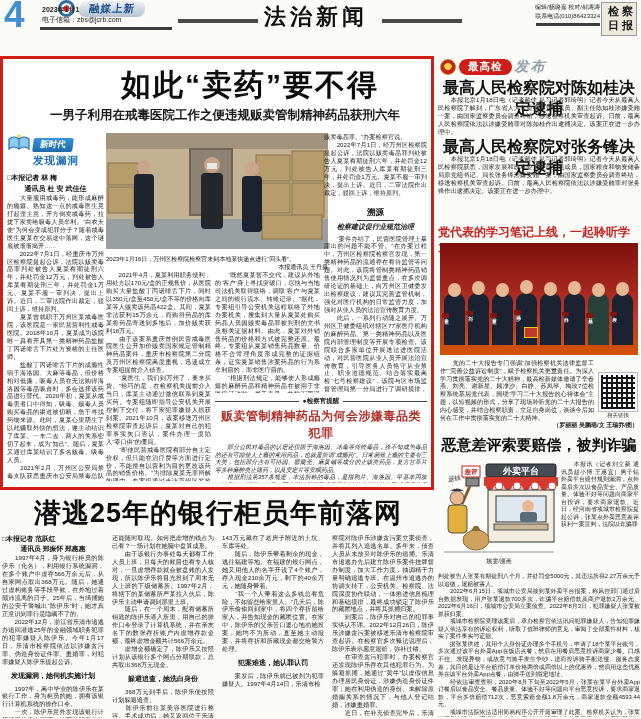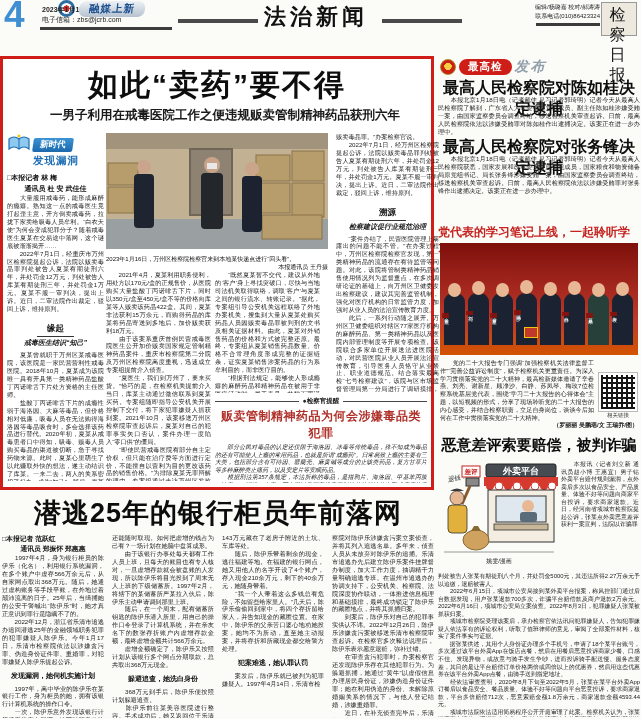--- a/index.html
+++ b/index.html
@@ -8,25 +8,25 @@
   .abs{position:absolute;}
   .tx{white-space:pre-line;text-align:justify;line-height:1.28;color:#222;}
   .clip{overflow:hidden;}
   
   .pagenum{left:4px;top:-6px;font-size:37px;font-weight:800;color:#3f8fd2;}
   .mh-small{font-size:7px;color:#222;line-height:1.35;}
   .mh-rule{height:3px;background:#3c3c3c;}
   .sect-title{font-size:22px;font-weight:800;letter-spacing:4px;color:#111;}
   .sect-line{height:4px;background:#4a4a4a;}
   .logo{left:601px;top:2px;width:34px;height:30px;background:#eee9df;border:1px solid #999;
-        font-family:"Liberation Serif","DejaVu Serif",serif;font-weight:400;font-size:16px;
-        line-height:1.25;text-align:center;letter-spacing:3px;padding-top:2px;color:#151515;}
+        font-family:"Liberation Serif","DejaVu Serif",serif;font-weight:700;font-size:11px;
+        line-height:1.25;text-align:right;letter-spacing:3px;padding-top:2px;color:#151515;}
   
   .leadbox{left:0px;top:56px;width:428px;height:428px;border:3px solid #cf1d17;background:#fff;}
-  .lead-h1{left:0;top:6px;width:100%;text-align:center;font-size:30px;font-weight:800;letter-spacing:2px;color:#0d0d0d;}
+  .lead-h1{left:0;top:6px;width:100%;text-align:center;font-size:30px;font-weight:800;letter-spacing:2px;color:#0d0d0d;padding-left:33px;}
   .lead-deck{left:8px;top:48px;width:100%;text-align:center;font-size:12.5px;font-weight:700;color:#1a1a1a;}
   .xsd{left:5px;top:74px;width:94px;height:38px;display:flex;gap:3px;align-items:flex-start;}
   .xsd-ribbon{background:linear-gradient(#3c93d4,#1c69ac);color:#fff;font-size:8.5px;font-weight:700;
               padding:1px 7px;border-radius:2px;transform:skewX(-8deg);display:inline-block;}
   .xsd-main{color:#1f6fb5;font-size:10.5px;font-weight:800;letter-spacing:1px;margin-top:2px;}
   .byl{font-size:7px;font-weight:700;line-height:1.5;color:#111;}
   .colTx{font-size:6.2px;}
   .sec{width:100%;text-align:center;margin:4px 0 3px 0;}
   .sec-h{display:inline-block;font-size:8.5px;font-weight:800;border-bottom:1px solid #333;padding:0 10px 1px 10px;color:#111;}
   .sec-s{font-size:7px;font-style:italic;font-weight:700;color:#222;margin-top:1px;}
@@ -104,24 +104,20 @@
         <span class="xsd-ribbon">新时代</span>
         <div class="xsd-main">发现漏洞</div>
       </div>
     </div>
 
     <div class="abs clip" style="left:4px;top:114px;width:97px;height:308px;">
       <div class="byl">□本报记者 林 梅</div>
       <div class="byl" style="text-align:center;">通讯员 杜 安 武佳佳</div>
       <div class="tx colTx">　　大量服用戒毒药，能形成麻醉的瘾癖。熟知这一点的戒毒医生竟打起歪主意，开方倒卖戒毒药，拉拢下家卖给吸毒人员牟利。“白衣天使”为何会变成犯罪分子？随着戒毒医生夏某在交易途中落网，这个谜底被渐渐揭开……
 　　2022年7月1日，经重庆市万州区检察院提起公诉，法院以贩卖毒品罪判处被告人夏某有期徒刑六年，并处罚金12万元，判处被告人库某有期徒刑三年，并处罚金1万元。夏某不服一审判决，提出上诉。近日，二审法院作出裁定，驳回上诉，维持原判。</div>
-      <div class="sec">
-        <span class="sec-h">缘起</span>
-        <div class="sec-s">戒毒医生结识“知己”</div>
-      </div>
       <div class="tx colTx">　　夏某曾就职于万州区某戒毒医院，该医院是一家民营营利性戒毒医院。2018年10月，夏某成为该院唯一具有开具第一类精神药品盐酸丁丙诺啡舌下片处方资格的主任医师。
 　　盐酸丁丙诺啡舌下片的成瘾性弱于海洛因、大麻等毒品，但价格相对低廉，吸毒人员在无法购得海洛因等毒品吸食时，多会选择该药品进行替代。2020年初，夏某从戒毒患者口中得知，吸毒、贩毒人员购买毒品的渠道被切断，急于寻找药物来源。此时，夏某心里萌生了以此赚取外快的想法，遂主动结识了库某。一来二去，两人的关系密切了起来，成为“知己”。随后，夏某又通过库某结识了多名贩毒、吸毒人员。
 　　2021年2月，万州区公安局禁毒支队获悉重庆市公安局禁毒总队线索：有3名外省人员来到万州区购买大量盐酸丁丙诺啡舌下片后，在回老家贩毒过程中被公安机关抓获。公安干警顺藤摸瓜追踪溯源，发现3人均是从万州区某戒毒医院医生夏某处购得盐酸丁丙诺啡舌下片。不久后，夏某在一次交易中被当场抓获。
 　　随着夏某案的深入办理，一条隐秘的贩毒链条浮出水面。2020年7月至</div>
     </div>
 
     <div class="abs" style="left:103px;top:74px;width:222px;height:116px;">
       <svg width="222" height="116" viewBox="0 0 222 116">
         <rect width="222" height="116" fill="#c3b193"></rect>
         <rect width="222" height="16" fill="#a2947c"></rect>
@@ -155,21 +151,21 @@
       <div class="tx colTx">　　由于该案系重庆首例民营戒毒医院医生公开加价贩卖国家规定管制精神药品案件，重庆市检察院第二分院及万州区检察院高度重视，迅速成立专案组提前介入侦查。
 　　“夏医生，我们到万州了，要来买货。”恰巧的是，在检察机关提前介入当日，库某主动通过微信联系到夏某买药。专案组随即指导公安机关开展控制下交付，将下家犯罪嫌疑人抓获到案。2021年10月，该案移送万州区检察院审查起诉后，夏某对自己的犯罪事实矢口否认，案件办理一度陷入“零口供”的僵局。
 　　“即使民营戒毒医院有部分自主定价权，但只能在治疗费等方面进行定价，不能擅自以营利为目的更改该药品的销售价格。”为排除夏某无罪辩解的理由，专案组通过走访万州区发改委、市场监督管理局、医保中心等部门，明确了第一类精神药品由国家统一定价。</div>
     </div>
 
     <div class="abs clip" style="left:212px;top:212px;width:105px;height:122px;">
       <div class="tx colTx">　　“既然夏某暂不交代，建议从外地的‘客户’身上寻找突破口，尽快与当地司法机关取得联络，调取‘客户’与夏某之间的银行流水、转账记录。”据此，专案组引导公安机关远程联络了外地办案机关，搜集到大量从夏某处购买药品人员因贩卖毒品罪被判刑的文书及相关证据材料。由此，夏某对外销售药品的价格和方式被完整还原。最终，专案组从夏某销售药品数量、价格不合常理角度形成完整的证据链条，证实夏某销售涉案药品的行为系牟利目的，而非医疗目的。
 　　“根据刑法规定，能够使人形成瘾癖的麻醉药品和精神药品在被用于非医疗活动时，属于毒品。盐酸丁丙诺啡舌下片是国家规定管制的能使人形成瘾癖的第一类精神药品，凡以营利为目的向吸毒者贩卖此类药品均涉嫌</div>
     </div>
 
-    <div class="abs clip" style="left:333px;top:74px;width:103px;height:260px;">
+    <div class="abs clip" style="left:321px;top:74px;width:103px;height:260px;">
       <div class="tx colTx">贩卖毒品罪。”办案检察官说。
 　　2022年7月1日，经万州区检察院提起公诉，法院以贩卖毒品罪判处被告人夏某有期徒刑六年，并处罚金12万元，判处被告人库某有期徒刑三年，并处罚金1万元。夏某不服一审判决，提出上诉。近日，二审法院作出裁定，驳回上诉，维持原判。</div>
       <div class="sec">
         <span class="sec-h">溯源</span>
         <div class="sec-s">检察建议促行业规范治理</div>
       </div>
       <div class="tx colTx">　　“案件办结了，民营医院管理上暴露出的问题不能不管。”在办案过程中，万州区检察院检察官发现，第一类精神药品的流通存在有待监管等问题。对此，该院将管制类精神药品销售使用情况列为监督重点，在多次调研论证的基础上，向万州区卫健委发出检察建议，建议其完善监管机制，强化对医疗机构的日常监管力度，加强对从业人员的法治宣传教育力度。
 　　此后，一系列行动随之展开。万州区卫健委组织对辖区77家医疗机构的麻醉药品、第一类精神药品以及医院内部管理制度等开展专项检查。该院联合多家单位开展送法进医院活动，对民营医院从业人员开展法治宣传教育，引导医务人员恪守从业禁止、职业道德规范。结合落实最高检“七号检察建议”，该院与区市场监督管理局第一分局进行了调研摸排，开展涉案寄递企业走访并完善“三联制度”。</div>
     </div>
 

